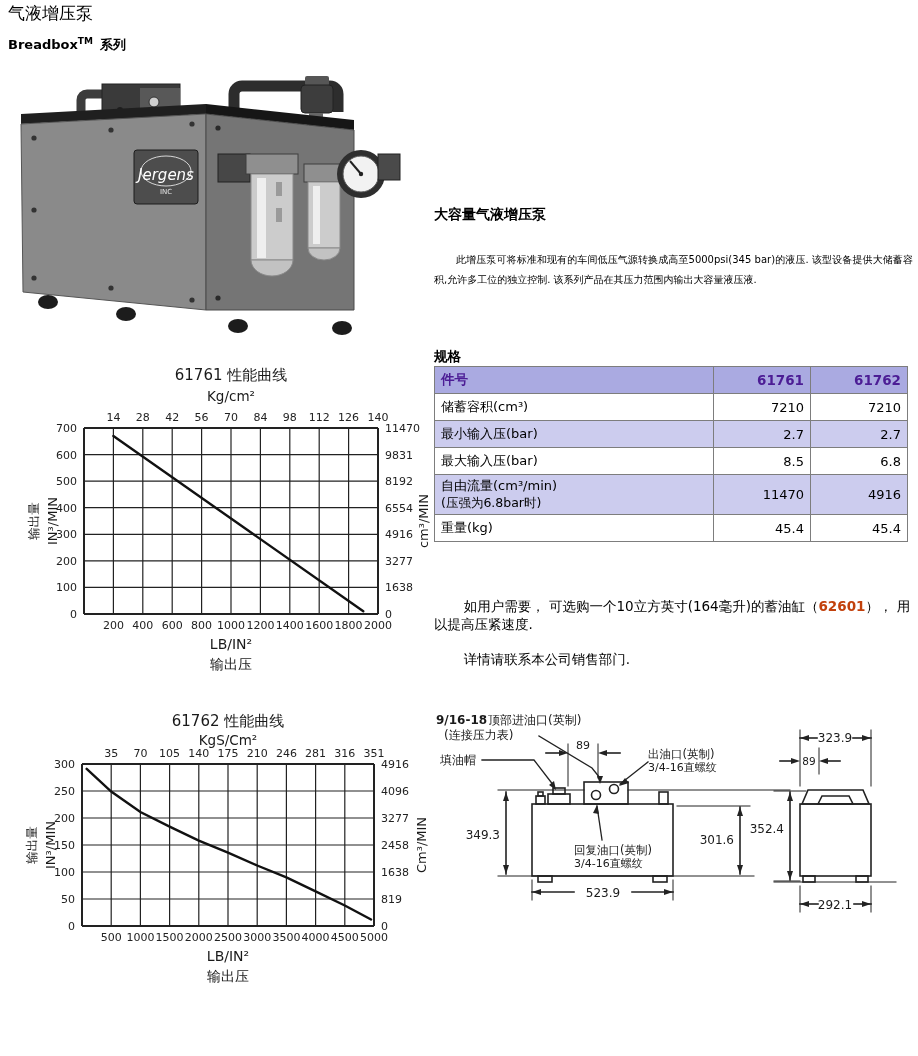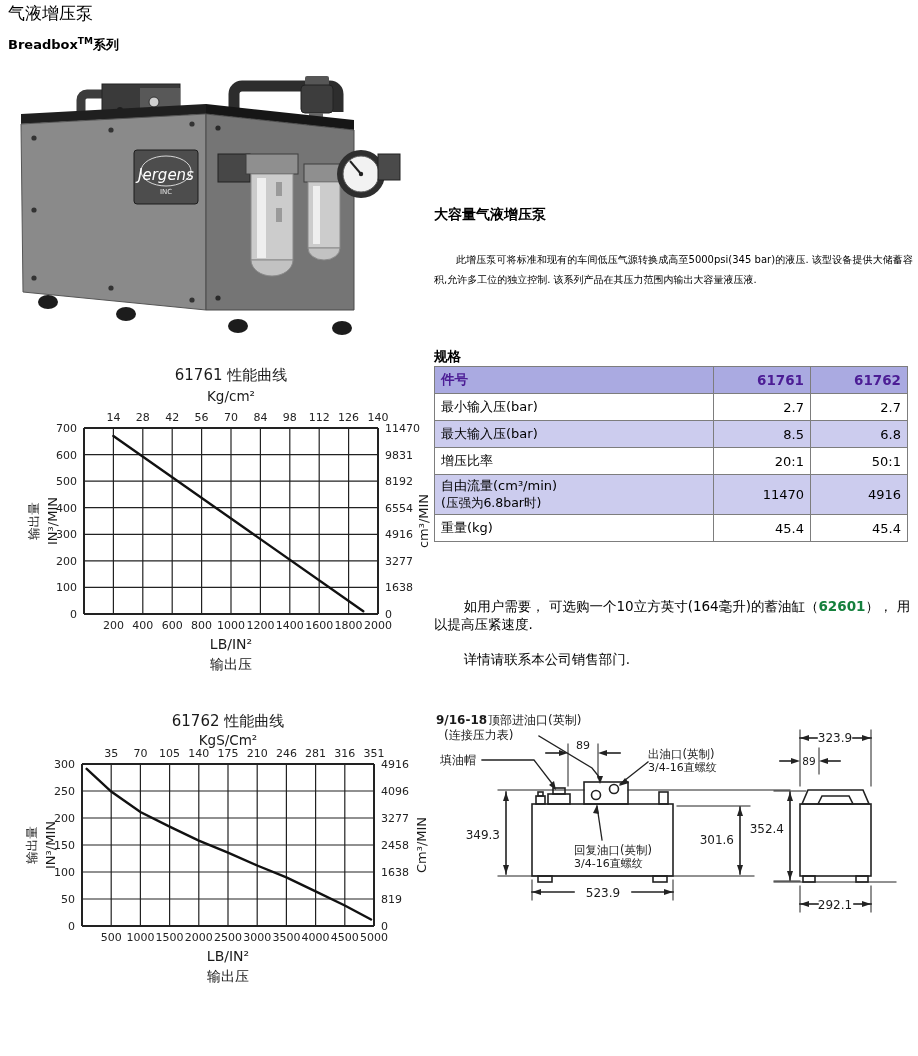--- a/index.html
+++ b/index.html
@@ -2,35 +2,35 @@
 <html><head>
 <meta charset="utf-8">
 <style>
   html,body{margin:0;padding:0}
   body{width:918px;height:1056px;position:relative;background:#ffffff;
        font-family:"DejaVu Sans",sans-serif;color:#000;overflow:hidden}
   .abs{position:absolute}
   #page-title{left:8px;top:2px;font-size:17px;font-weight:normal}
   #series-line{left:8px;top:36px;font-size:13px;font-weight:bold}
   #series-line sup{font-size:9px}
-  #series-suffix{}
+  #series-suffix{margin-left:7px}
   #photo-wrap{left:6px;top:58px}
   #intro-heading{left:434px;top:206px;font-size:14px;font-weight:bold}
   #intro-body{left:434px;top:250px;width:479px;font-size:10px;line-height:20px;text-indent:2.2em;text-align:justify}
   #spec-title{left:434px;top:348px;font-size:13.5px;font-weight:bold}
   #spec-table{left:434px;top:366px;width:474px;border-collapse:collapse;font-size:13px}
   #spec-table th,#spec-table td{border:1px solid #7d7d7d;padding:2px 6px;height:22px}
   #spec-table th{background:#aaaae1;color:#4c1d95;font-size:13.5px}
   #spec-table th.lbl{text-align:left}
   #spec-table td.lbl{text-align:left}
   #spec-table td.val,#spec-table th.val{text-align:right;width:84px}
   #spec-table tbody tr:nth-child(even){background:#ccccee}
   #spec-table .sub{font-size:12.5px}
   #note1{left:434px;top:597px;width:479px;font-size:13.5px;line-height:18px;text-indent:2.2em}
-  #note1 b{color:#15803d}
+  #note1 b{color:#c2410c}
   #note2{left:434px;top:651px;width:479px;font-size:13.5px;text-indent:2.2em}
   #chart1-wrap{left:26px;top:360px}
   #chart2-wrap{left:22px;top:708px}
   #drawing-wrap{left:434px;top:708px}
   svg text{font-family:"DejaVu Sans",sans-serif}
 </style>
 </head>
 <body>
 
 <div class="abs" id="page-title">气液增压泵</div>
@@ -109,33 +109,33 @@
 <table class="abs" id="spec-table">
   <thead>
     <tr>
       <th class="lbl">件号</th>
       <th class="val">61761</th>
       <th class="val">61762</th>
     </tr>
   </thead>
   <tbody>
     <tr>
+      <td class="lbl">储蓄容积(cm³)</td>
+      <td class="val">7210</td>
+      <td class="val">7210</td>
+    </tr>
+    <tr>
       <td class="lbl">最小输入压(bar)</td>
       <td class="val">2.7</td>
       <td class="val">2.7</td>
     </tr>
     <tr>
       <td class="lbl">最大输入压(bar)</td>
       <td class="val">8.5</td>
       <td class="val">6.8</td>
-    </tr>
-    <tr>
-      <td class="lbl">增压比率</td>
-      <td class="val">20:1</td>
-      <td class="val">50:1</td>
     </tr>
     <tr>
       <td class="lbl">
         <div>自由流量(cm³/min)</div>
         <div class="sub">(压强为6.8bar时)</div>
       </td>
       <td class="val">11470</td>
       <td class="val">4916</td>
     </tr>
     <tr>

